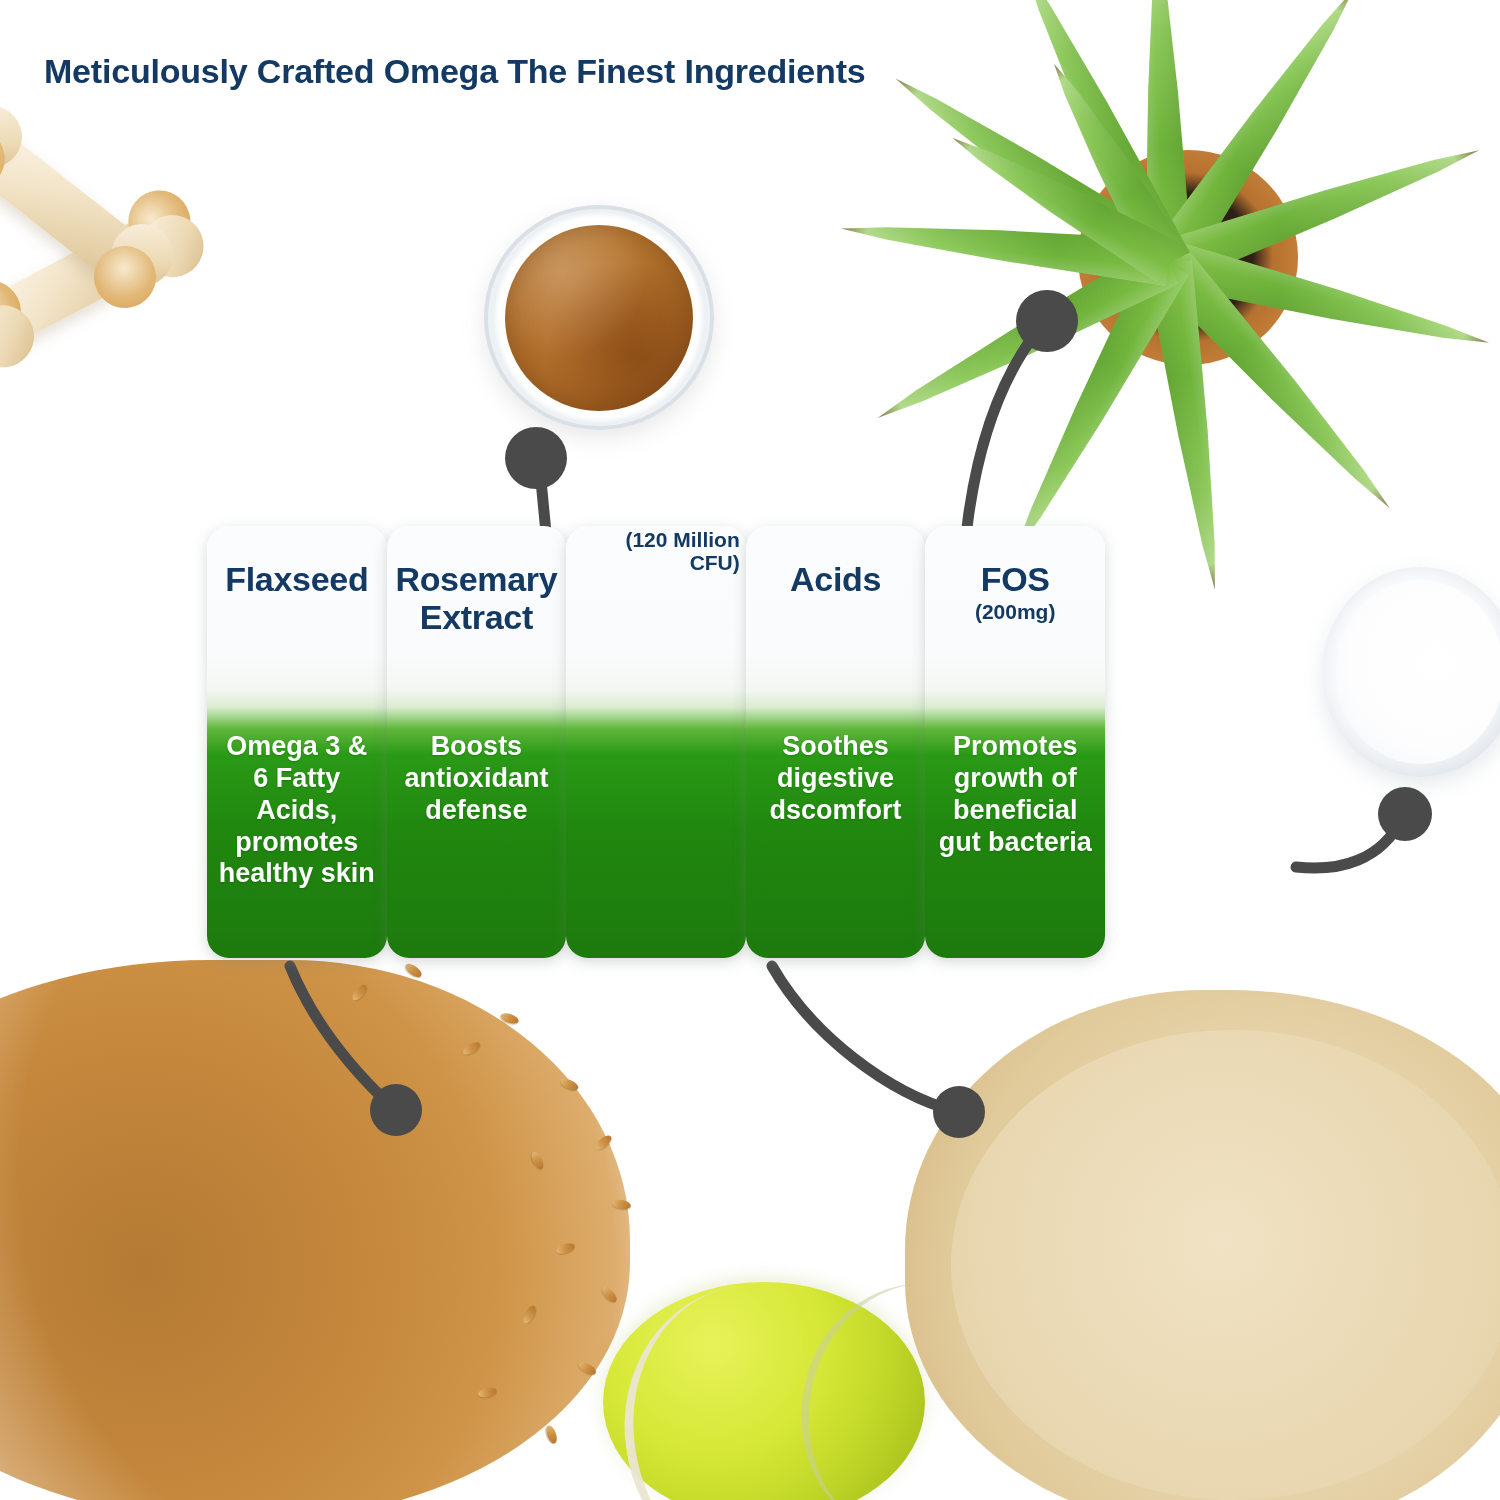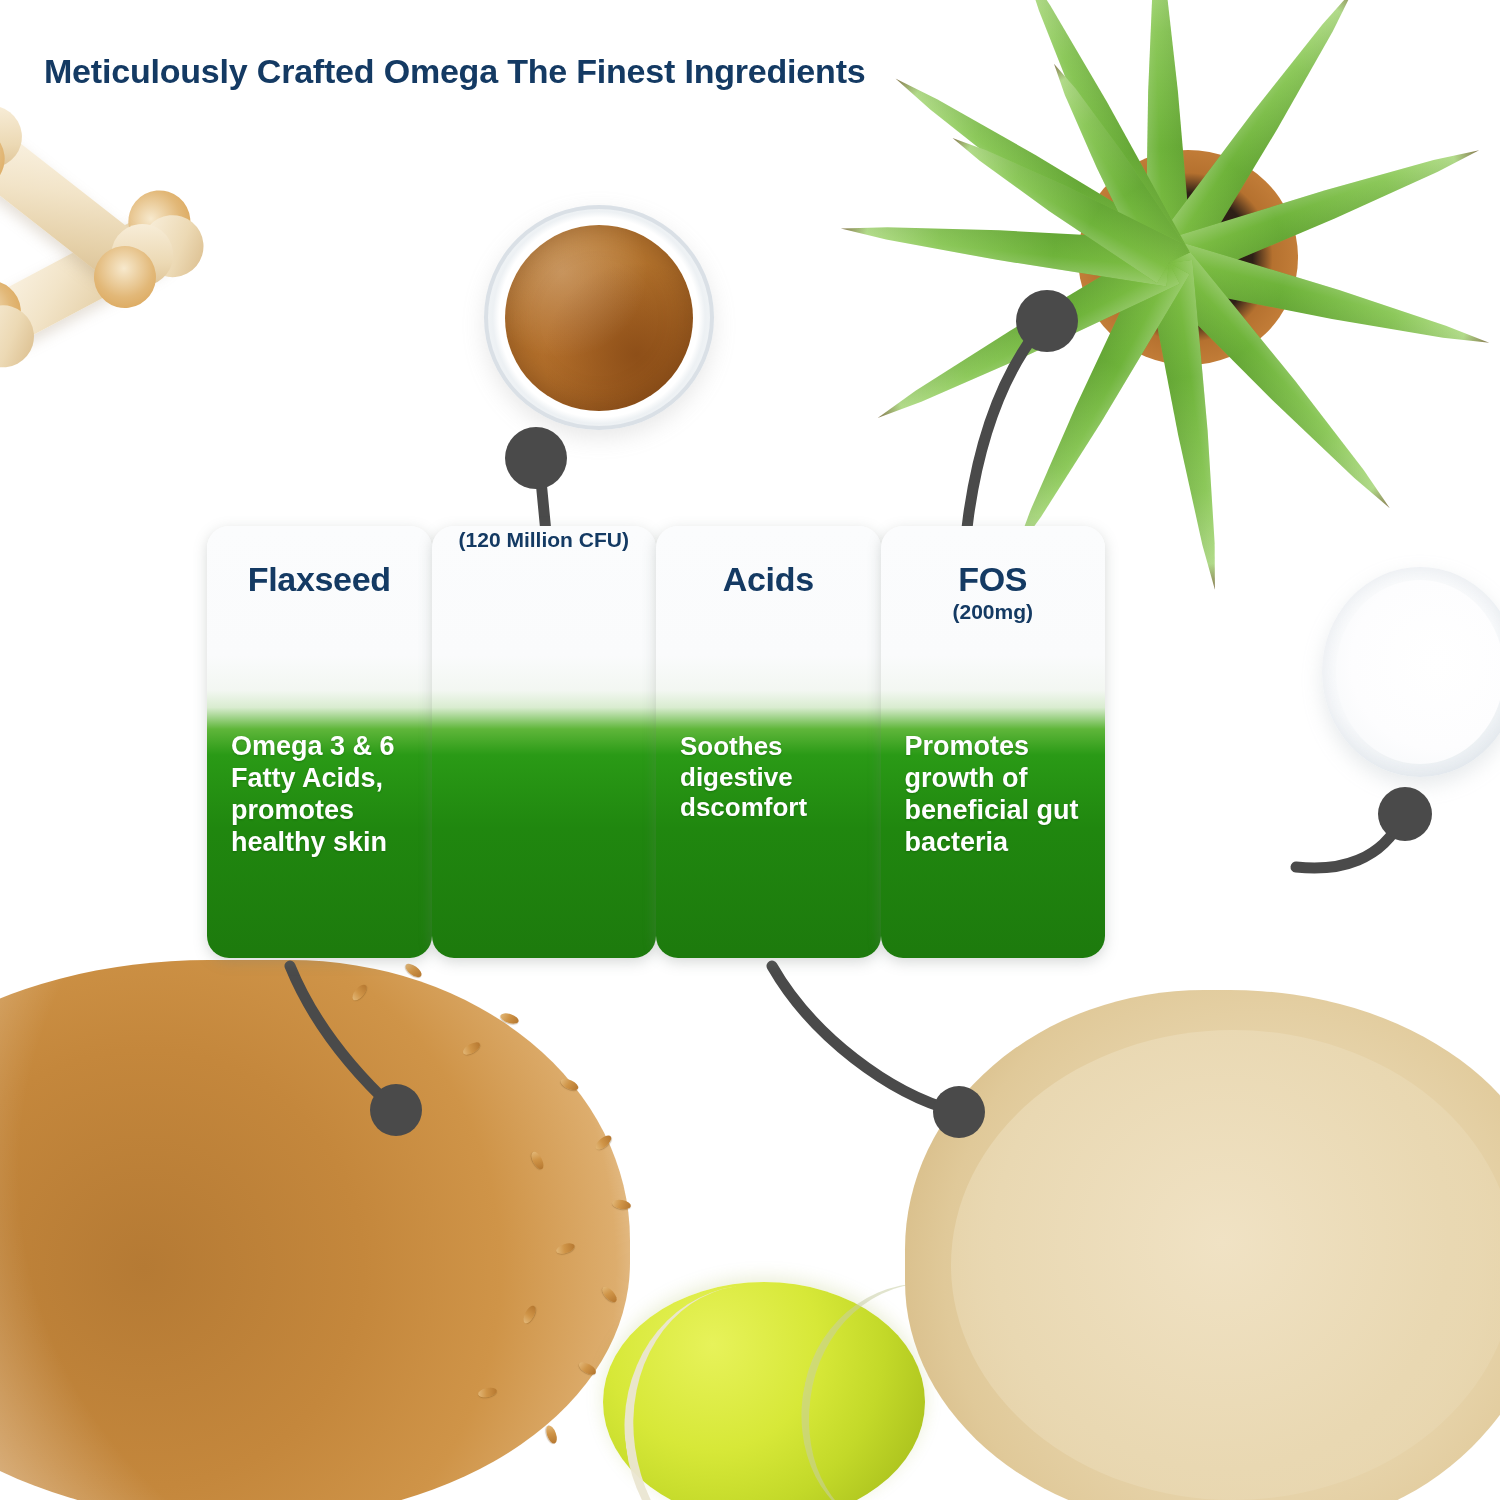--- a/index.html
+++ b/index.html
@@ -217,21 +217,22 @@
     font-size: 21px;
     font-weight: 700;
     line-height: 1.1;
   }
   .card-body {
     margin-top: auto;
     margin-bottom: 0;
     position: absolute;
     top: 205px;
     left: 0; right: 0;
-    padding: 0 24px;
+    padding: 0 10px;
+    text-align: center;
     color: #ffffff;
     font-size: 27px;
     font-weight: 700;
     line-height: 1.18;
     text-shadow: 0 1px 2px rgba(0,60,0,.28);
   }
   
   .card:nth-child(3) .card-body { font-size: 26px; }
 </style>
 </head>
@@ -330,20 +331,25 @@
   </svg>
 
   <div id="cards">
 
     <div class="card">
       <div class="card-title">Flaxseed</div>
       <div class="card-sub"></div>
       <div class="card-body">Omega 3 &amp; 6 Fatty Acids, promotes healthy skin</div>
     </div>
 
+    <div class="card">
+      <div class="card-title">Rosemary Extract</div>
+      <div class="card-sub"></div>
+      <div class="card-body">Boosts antioxidant defense</div>
+    </div>
 
     <div class="card">
       <div class="card-sub">(120 Million CFU)</div>
     </div>
 
     <div class="card">
       <div class="card-title">Acids</div>
       <div class="card-sub"></div>
       <div class="card-body">Soothes digestive dscomfort</div>
     </div>

